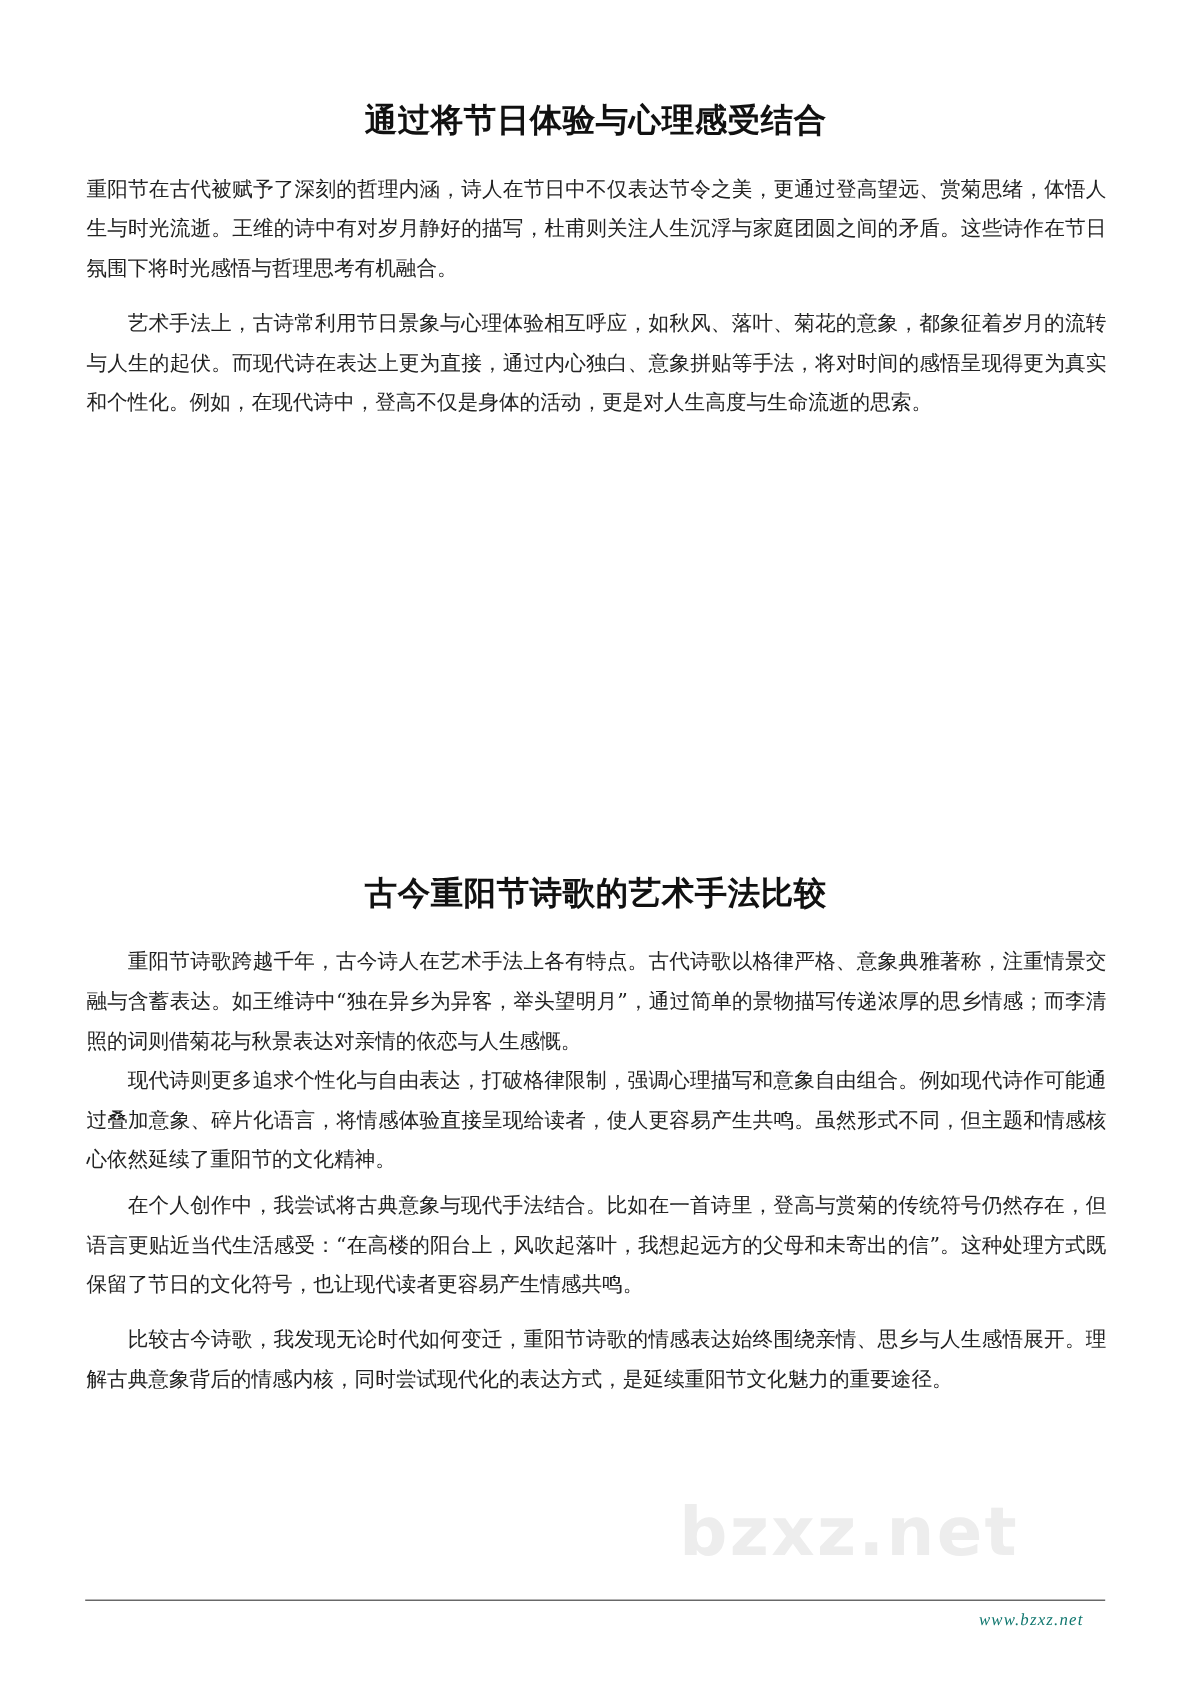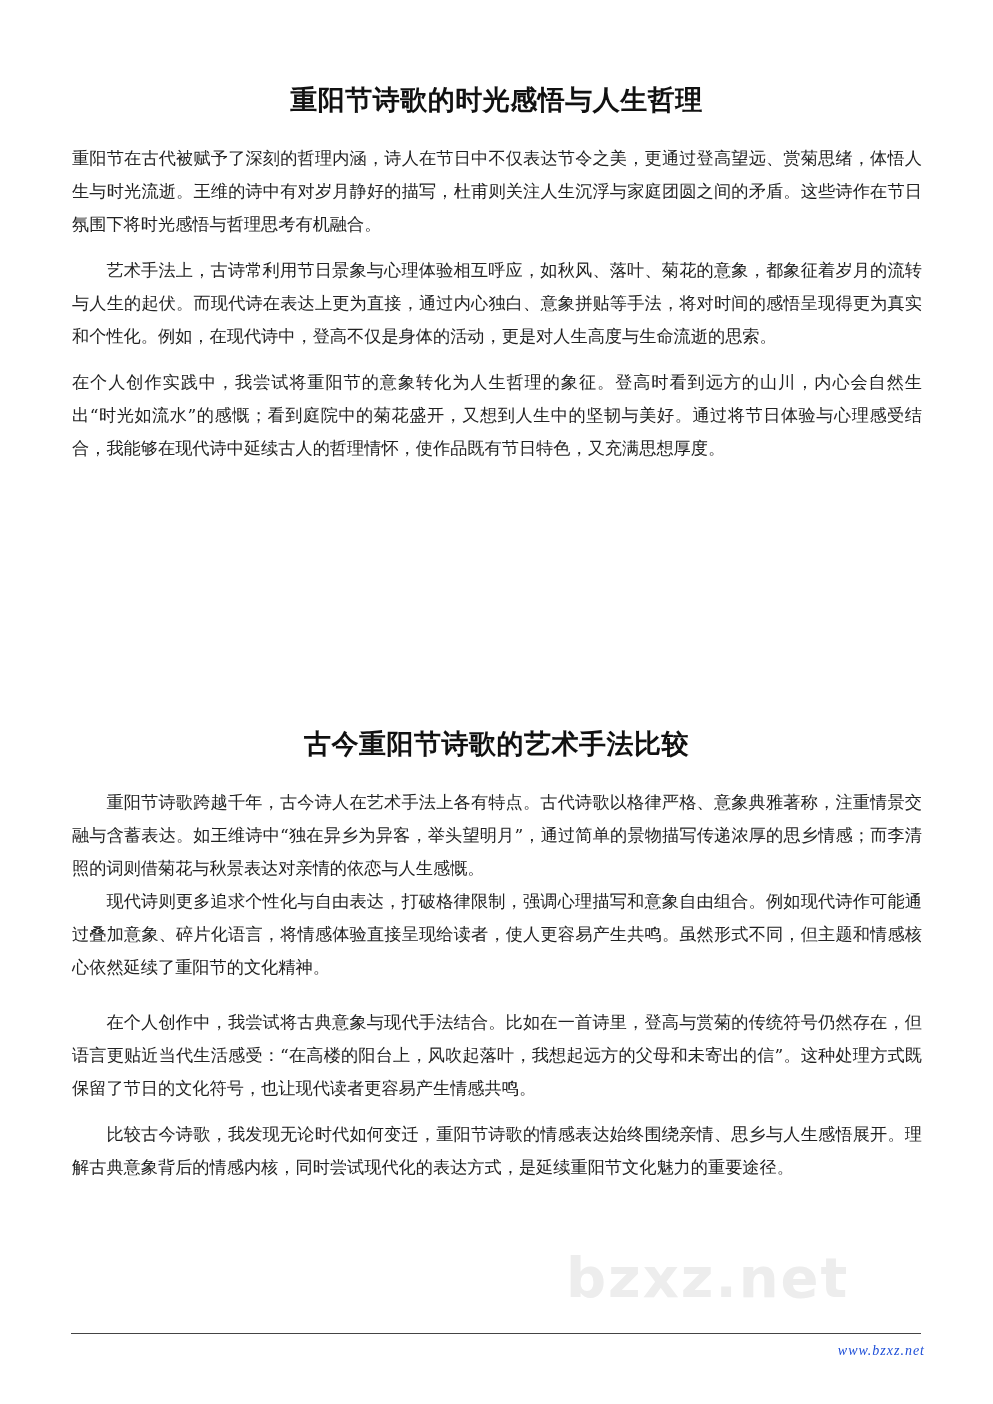--- a/index.html
+++ b/index.html
@@ -25,43 +25,42 @@
       position: absolute; left: 566px; top: 1250px;
       font-family: "DejaVu Sans", "Liberation Sans", sans-serif;
       font-weight: bold; font-size: 56px; color: #ededed; letter-spacing: 2px;
       line-height: 1;
     }
     .footer-rule {
       position: absolute; left: 71px; top: 1333px; width: 850px; height: 0;
       border-top: 1.5px solid #444;
     }
     .footer-url {
-      position: absolute; right: 68px; top: 1343px;
+      position: absolute; right: 90px; top: 1343px;
       font-family: "Liberation Serif", "DejaVu Serif", serif;
-      font-style: italic; font-size: 14px; color: #1d4ed8; letter-spacing: 1px;
+      font-style: italic; font-size: 14px; color: #0f766e; letter-spacing: 1px;
     }
   </style>
 </head>
 <body>
 
 <div class="page">
 
-  <h1 class="title" style="top:82px;">重阳节诗歌的时光感悟与人生哲理</h1>
+  <h1 class="title" style="top:82px;">通过将节日体验与心理感受结合</h1>
 
   <div class="section" style="top:142px;">
     <p class="para" style="margin-bottom:13px;">重阳节在古代被赋予了深刻的哲理内涵，诗人在节日中不仅表达节令之美，更通过登高望远、赏菊思绪，体悟人生与时光流逝。王维的诗中有对岁月静好的描写，杜甫则关注人生沉浮与家庭团圆之间的矛盾。这些诗作在节日氛围下将时光感悟与哲理思考有机融合。</p>
     <p class="para indent" style="margin-bottom:13px;">艺术手法上，古诗常利用节日景象与心理体验相互呼应，如秋风、落叶、菊花的意象，都象征着岁月的流转与人生的起伏。而现代诗在表达上更为直接，通过内心独白、意象拼贴等手法，将对时间的感悟呈现得更为真实和个性化。例如，在现代诗中，登高不仅是身体的活动，更是对人生高度与生命流逝的思索。</p>
-    <p class="para" style="margin-bottom:13px;">在个人创作实践中，我尝试将重阳节的意象转化为人生哲理的象征。登高时看到远方的山川，内心会自然生出“时光如流水”的感慨；看到庭院中的菊花盛开，又想到人生中的坚韧与美好。通过将节日体验与心理感受结合，我能够在现代诗中延续古人的哲理情怀，使作品既有节日特色，又充满思想厚度。</p>
   </div>
 
   <h1 class="title" style="top:726px;">古今重阳节诗歌的艺术手法比较</h1>
 
   <div class="section" style="top:786px;">
     <p class="para indent" style="">重阳节诗歌跨越千年，古今诗人在艺术手法上各有特点。古代诗歌以格律严格、意象典雅著称，注重情景交融与含蓄表达。如王维诗中“独在异乡为异客，举头望明月”，通过简单的景物描写传递浓厚的思乡情感；而李清照的词则借菊花与秋景表达对亲情的依恋与人生感慨。</p>
-    <p class="para indent" style="margin-bottom:22px;">现代诗则更多追求个性化与自由表达，打破格律限制，强调心理描写和意象自由组合。例如现代诗作可能通过叠加意象、碎片化语言，将情感体验直接呈现给读者，使人更容易产生共鸣。虽然形式不同，但主题和情感核心依然延续了重阳节的文化精神。</p>
+    <p class="para indent" style="margin-bottom:5px;">现代诗则更多追求个性化与自由表达，打破格律限制，强调心理描写和意象自由组合。例如现代诗作可能通过叠加意象、碎片化语言，将情感体验直接呈现给读者，使人更容易产生共鸣。虽然形式不同，但主题和情感核心依然延续了重阳节的文化精神。</p>
     <p class="para indent" style="margin-bottom:13px;">在个人创作中，我尝试将古典意象与现代手法结合。比如在一首诗里，登高与赏菊的传统符号仍然存在，但语言更贴近当代生活感受：“在高楼的阳台上，风吹起落叶，我想起远方的父母和未寄出的信”。这种处理方式既保留了节日的文化符号，也让现代读者更容易产生情感共鸣。</p>
     <p class="para indent">比较古今诗歌，我发现无论时代如何变迁，重阳节诗歌的情感表达始终围绕亲情、思乡与人生感悟展开。理解古典意象背后的情感内核，同时尝试现代化的表达方式，是延续重阳节文化魅力的重要途径。</p>
   </div>
 
   <div class="watermark">bzxz.net</div>
   <div class="footer-rule"></div>
   <div class="footer-url">www.bzxz.net</div>
 
 </div>
 

